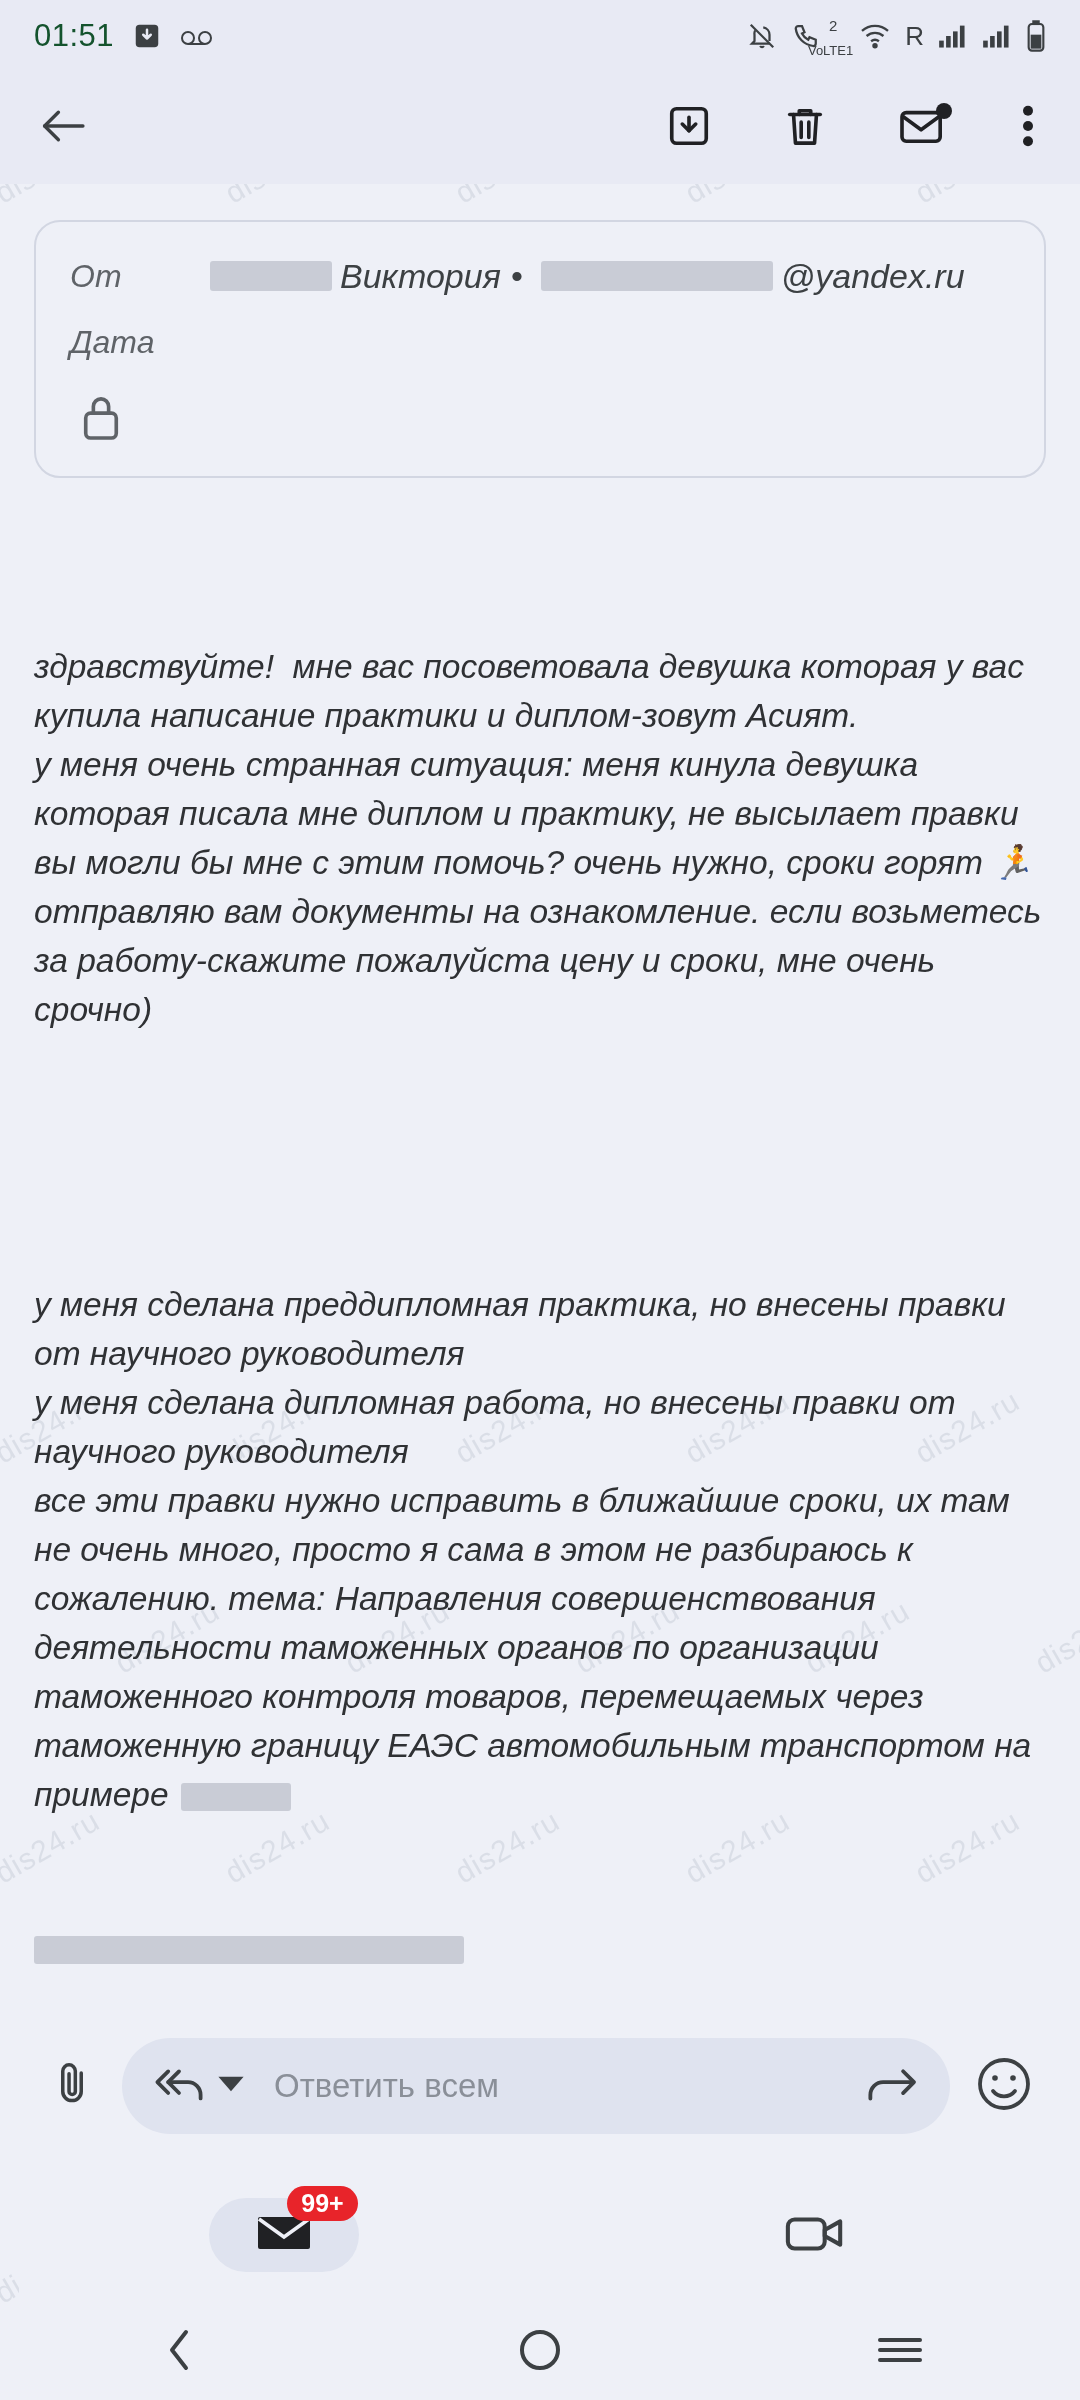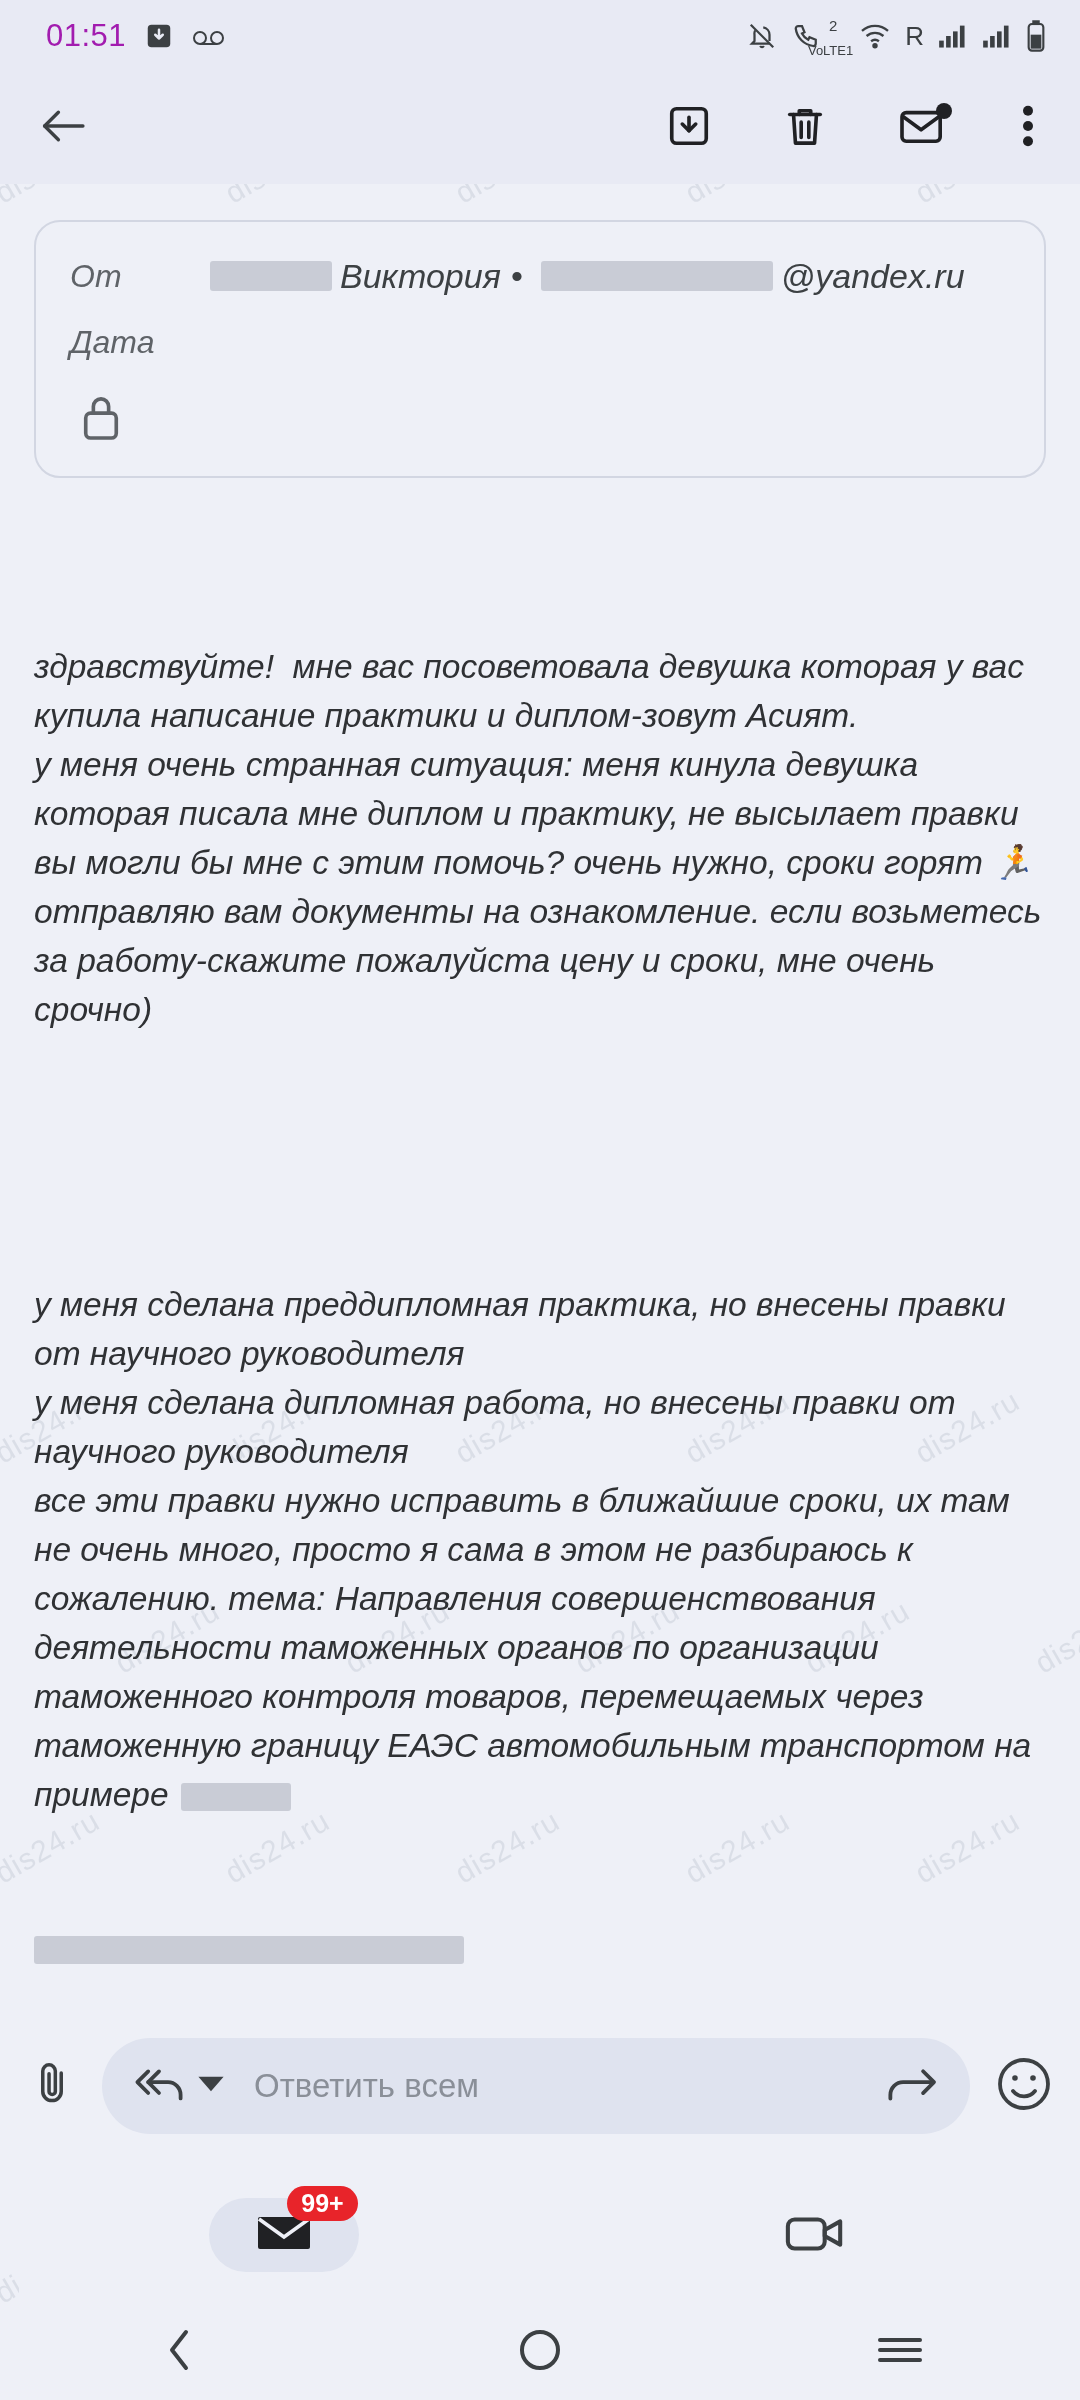--- a/index.html
+++ b/index.html
@@ -46,23 +46,22 @@
     padding: 0 34px;
     z-index: 10;
   }
   .sb-left {
     display: flex;
     align-items: center;
     gap: 18px;
   }
   .sb-time {
     font-size: 31px;
-    color: #a21caf;
+    color: #14532d;
     letter-spacing: 0.5px;
-    margin-left: 12px;
   }
   .sb-ic {
     display: inline-flex;
     align-items: center;
     justify-content: center;
     color: #3c4043;
   }
   .sb-right {
     display: flex;
     align-items: center;
@@ -179,21 +178,21 @@
 
   
   .replybar {
     position: absolute;
     left: 0; right: 0;
     bottom: 234px;
     height: 160px;
     background: #eef0f7;
     display: flex;
     align-items: center;
-    padding: 0 20px;
+    padding: 0 40px;
     gap: 18px;
     z-index: 11;
   }
   .clip { width: 64px; display:flex; align-items:center; justify-content:center; }
   .reply-pill {
     flex: 1;
     height: 96px;
     border-radius: 48px;
     background: #dfe3ef;
     display: flex;

